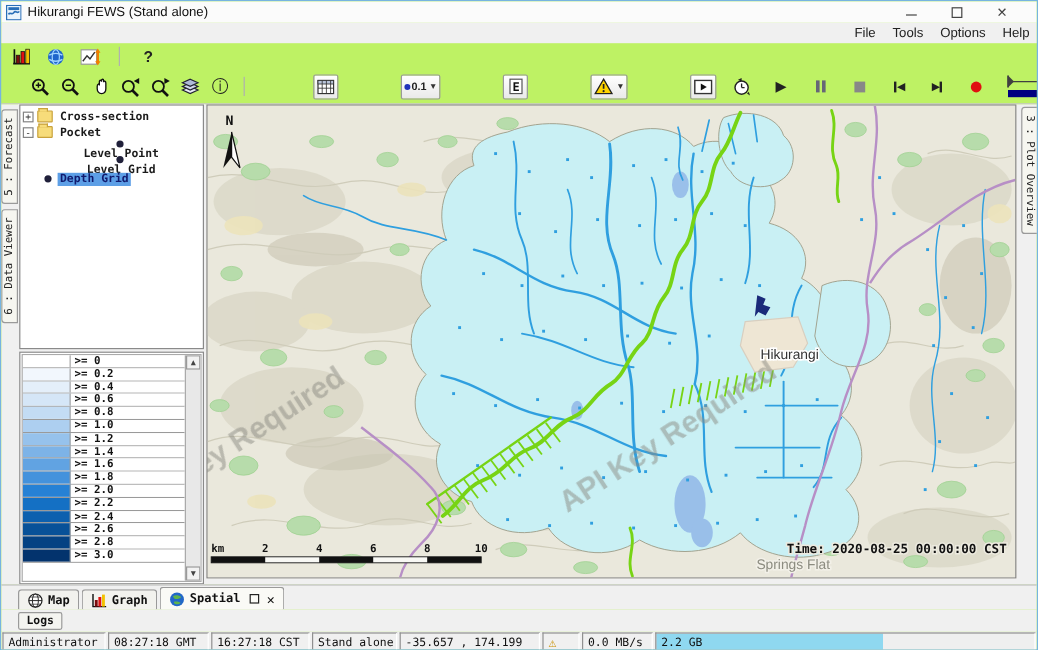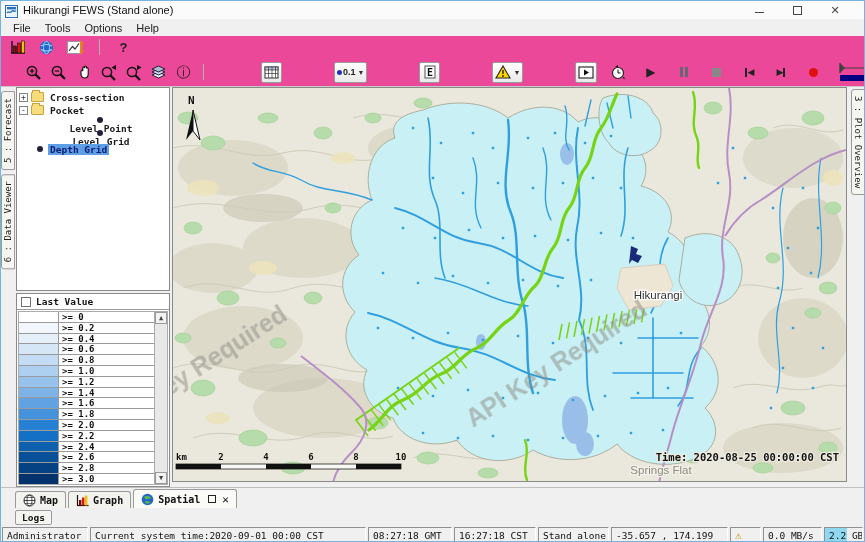--- a/index.html
+++ b/index.html
@@ -1,28 +1,28 @@
 <!DOCTYPE html>
 <html><head>
 <meta charset="utf-8">
 <style>
   html,body{margin:0;padding:0;background:#d8d8d8;}
   *{box-sizing:border-box;}
-  .window{width:865px;height:542px;background:#ec4899;border:1px solid #76b4e0;
+  .window{width:865px;height:542px;background:#bef264;border:1px solid #76b4e0;
     font-family:"Liberation Sans",sans-serif;position:relative;overflow:hidden;display:flex;flex-direction:column;}
   
   .titlebar{height:18px;background:#fbfbfb;display:flex;align-items:center;padding:0 4px;flex:none;}
   .app-icon{width:13px;height:13px;margin-right:5px;flex:none;}
   .title{font-size:11px;color:#111;}
   .win-controls{margin-left:auto;display:flex;align-items:center;gap:24px;padding-right:18px;}
   .wc{width:14px;height:12px;display:flex;align-items:center;justify-content:center;color:#444;font-size:11px;cursor:default;}
   .wc-min{border-bottom:1px solid #444;width:9px;height:5px;}
   .wc-max{width:9px;height:9px;border:1px solid #444;}
   
-  .menubar{height:17px;display:flex;align-items:center;padding-left:6px;gap:2px;flex:none;background:#f0f0f0;}
+  .menubar{height:17px;display:flex;align-items:center;padding-left:6px;gap:2px;flex:none;background:#f0f0f0;justify-content:flex-end;}
   .menu-item{font-size:11px;color:#222;padding:1px 6px;}
   
   .toolbar1{height:22px;display:flex;align-items:center;gap:8px;padding-left:6px;flex:none;}
   .toolbar2{height:29px;display:flex;align-items:center;gap:4px;padding:0 4px 0 22px;flex:none;border-bottom:1px solid #c8c8c8;}
   .tsep{width:1px;height:16px;background:#b0b0b0;margin:0 5px;flex:none;}
   .tbtn{display:flex;align-items:center;justify-content:center;height:21px;min-width:21px;flex:none;}
   .raised{border:1px solid #9a9a9a;background:linear-gradient(#ffffff,#e9e9e9);border-radius:2px;padding:0 2px;margin-left:48px;}
   .ddarrow{font-size:7px;color:#333;margin-left:2px;}
   .glyph{font-size:12px;color:#222;line-height:1;}
   .scale-txt{font-size:9px;font-weight:bold;color:#222;}
@@ -302,24 +302,20 @@
           <div class="tree-row" style="margin-left: 16px; flex-direction: column;">
             <span class="bullet-icon"></span>
             <span class="tree-label">Level Grid</span>
           </div>
           <div class="tree-row selected" style="margin-left: 16px;">
             <span class="bullet-icon"></span>
             <span class="tree-label">Depth Grid</span>
           </div>
         </div>
       <div class="legend">
-        <div class="legend-header">
-          <span class="cbx"></span>
-          <span class="legend-title">Last Value</span>
-        </div>
         <div class="legend-body">
           <div class="legend-rows">
               <div class="legend-row">
                 <div class="legend-swatch" style="background: rgb(255, 255, 255);"></div>
                 <div class="legend-label">&gt;= 0</div>
               </div>
               <div class="legend-row">
                 <div class="legend-swatch" style="background: rgb(242, 247, 253);"></div>
                 <div class="legend-label">&gt;= 0.2</div>
               </div>
@@ -693,21 +689,20 @@
       <span class="tab-close">✕</span>
     </span>
   </div>
 
   <div class="logsrow">
     <span class="logs-btn">Logs</span>
   </div>
 
   <div class="statusbar">
     <span class="seg" style="flex:0 0 86px;">Administrator</span>
-    <span class="seg" style="flex:0 0 276px;">Current system time:2020-09-01 00:00 CST</span>
     <span class="seg" style="flex:0 0 84px;">08:27:18 GMT</span>
     <span class="seg" style="flex:0 0 82px;">16:27:18 CST</span>
     <span class="seg" style="flex:0 0 71px;">Stand alone</span>
     <span class="seg" style="flex:0 0 117px;">-35.657 , 174.199</span>
     <span class="seg warnseg" style="flex:0 0 31px;">⚠</span>
     <span class="seg" style="flex:0 0 59px;">0.0 MB/s</span>
     <span class="seg mem" style="flex:1 1 auto;">2.2 GB</span>
   </div>
 </div>
 

